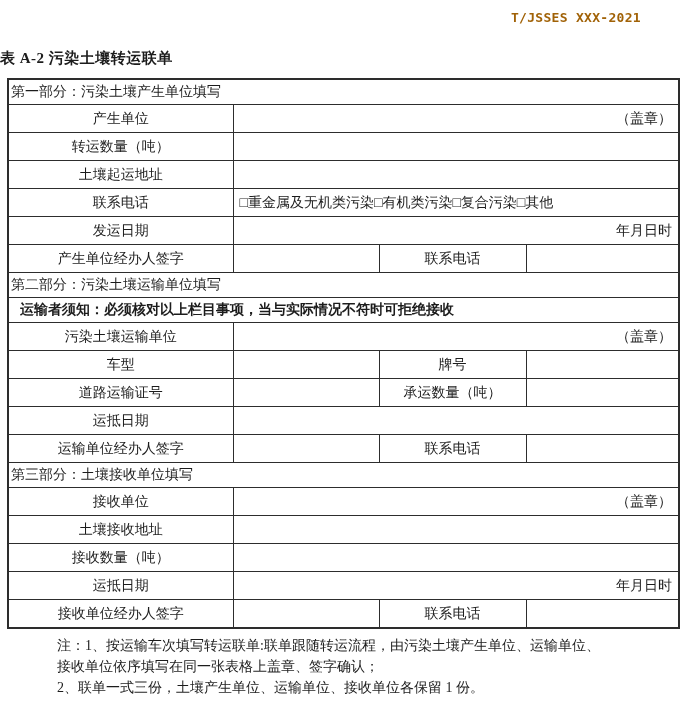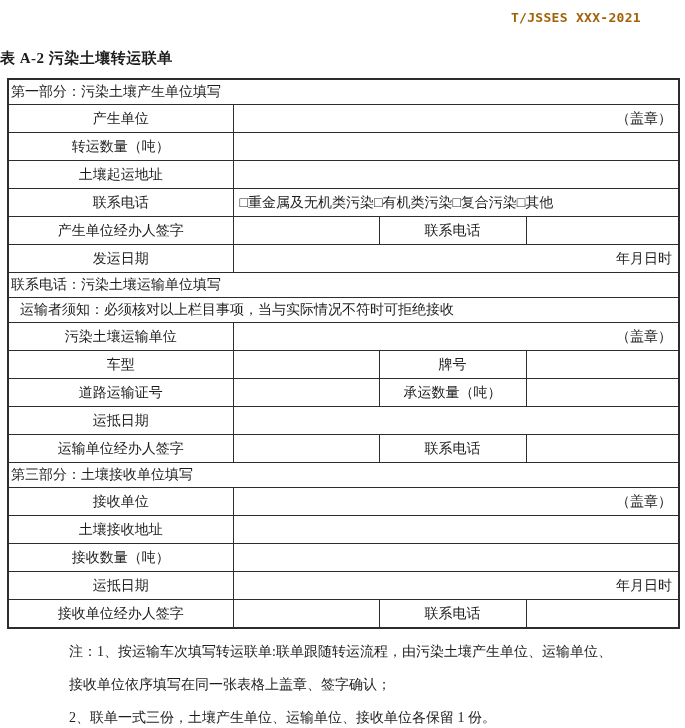--- a/index.html
+++ b/index.html
@@ -19,29 +19,29 @@
   table.manifest{
     border-collapse:collapse;table-layout:fixed;width:671px;
     margin:10px 0 0 7px;border:2px solid #2d2d2d;
   }
   table.manifest td{
     border:1px solid #2d2d2d;font-size:14px;padding:0 2px;
     overflow:hidden;white-space:nowrap;
   }
   tr.sec td{height:24px;text-align:left;}
   tr.notice td{height:24px;}
-  tr.notice.left td{text-align:left;padding-left:11px;}
+  tr.notice.left td{text-align:left;padding-left:11px;font-weight:bold;}
   tr.notice.center td{text-align:center;}
   tr.data td{height:27px;}
   td.lab{text-align:center;}
   td.val{text-align:left;}
   td.val.right{text-align:right;padding-right:6px;}
   td.val.chk{padding-left:6px;}
   .notes{margin:6px 0 0 57px;font-size:14px;}
-  .notes p{margin:12px;line-height:21px;}
+  .notes p{margin:0;line-height:21px;}
 </style>
 </head>
 <body>
 
 <div class="doc-code">T/JSSES XXX-2021</div>
 <div class="title">表 A-2 污染土壤转运联单</div>
 
 <table class="manifest">
   <colgroup>
     <col style="width:225px">
@@ -64,32 +64,32 @@
   </tr>
   <tr class="data">
     <td class="lab">土壤起运地址</td>
     <td class="val" colspan="3"></td>
   </tr>
   <tr class="data">
     <td class="lab">联系电话</td>
     <td class="val chk" colspan="3">□重金属及无机类污染□有机类污染□复合污染□其他</td>
   </tr>
   <tr class="data">
+    <td class="lab">发运日期</td>
+    <td class="val right" colspan="3"><span>年月日时</span></td>
+  </tr>
+  <tr class="data">
     <td class="lab">产生单位经办人签字</td>
     <td class="val"></td>
     <td class="lab">联系电话</td>
     <td class="val"></td>
   </tr>
-  <tr class="data">
-    <td class="lab">发运日期</td>
-    <td class="val right" colspan="3"><span>年月日时</span></td>
-  </tr>
 
   <tr class="sec">
-    <td colspan="4">联系电话：污染土壤运输单位填写</td>
+    <td colspan="4">第二部分：污染土壤运输单位填写</td>
   </tr>
   <tr class="notice left">
     <td colspan="4">运输者须知：必须核对以上栏目事项，当与实际情况不符时可拒绝接收</td>
   </tr>
   <tr class="data">
     <td class="lab">污染土壤运输单位</td>
     <td class="val right" colspan="3"><span>（盖章）</span></td>
   </tr>
   <tr class="data">
     <td class="lab">车型</td>

